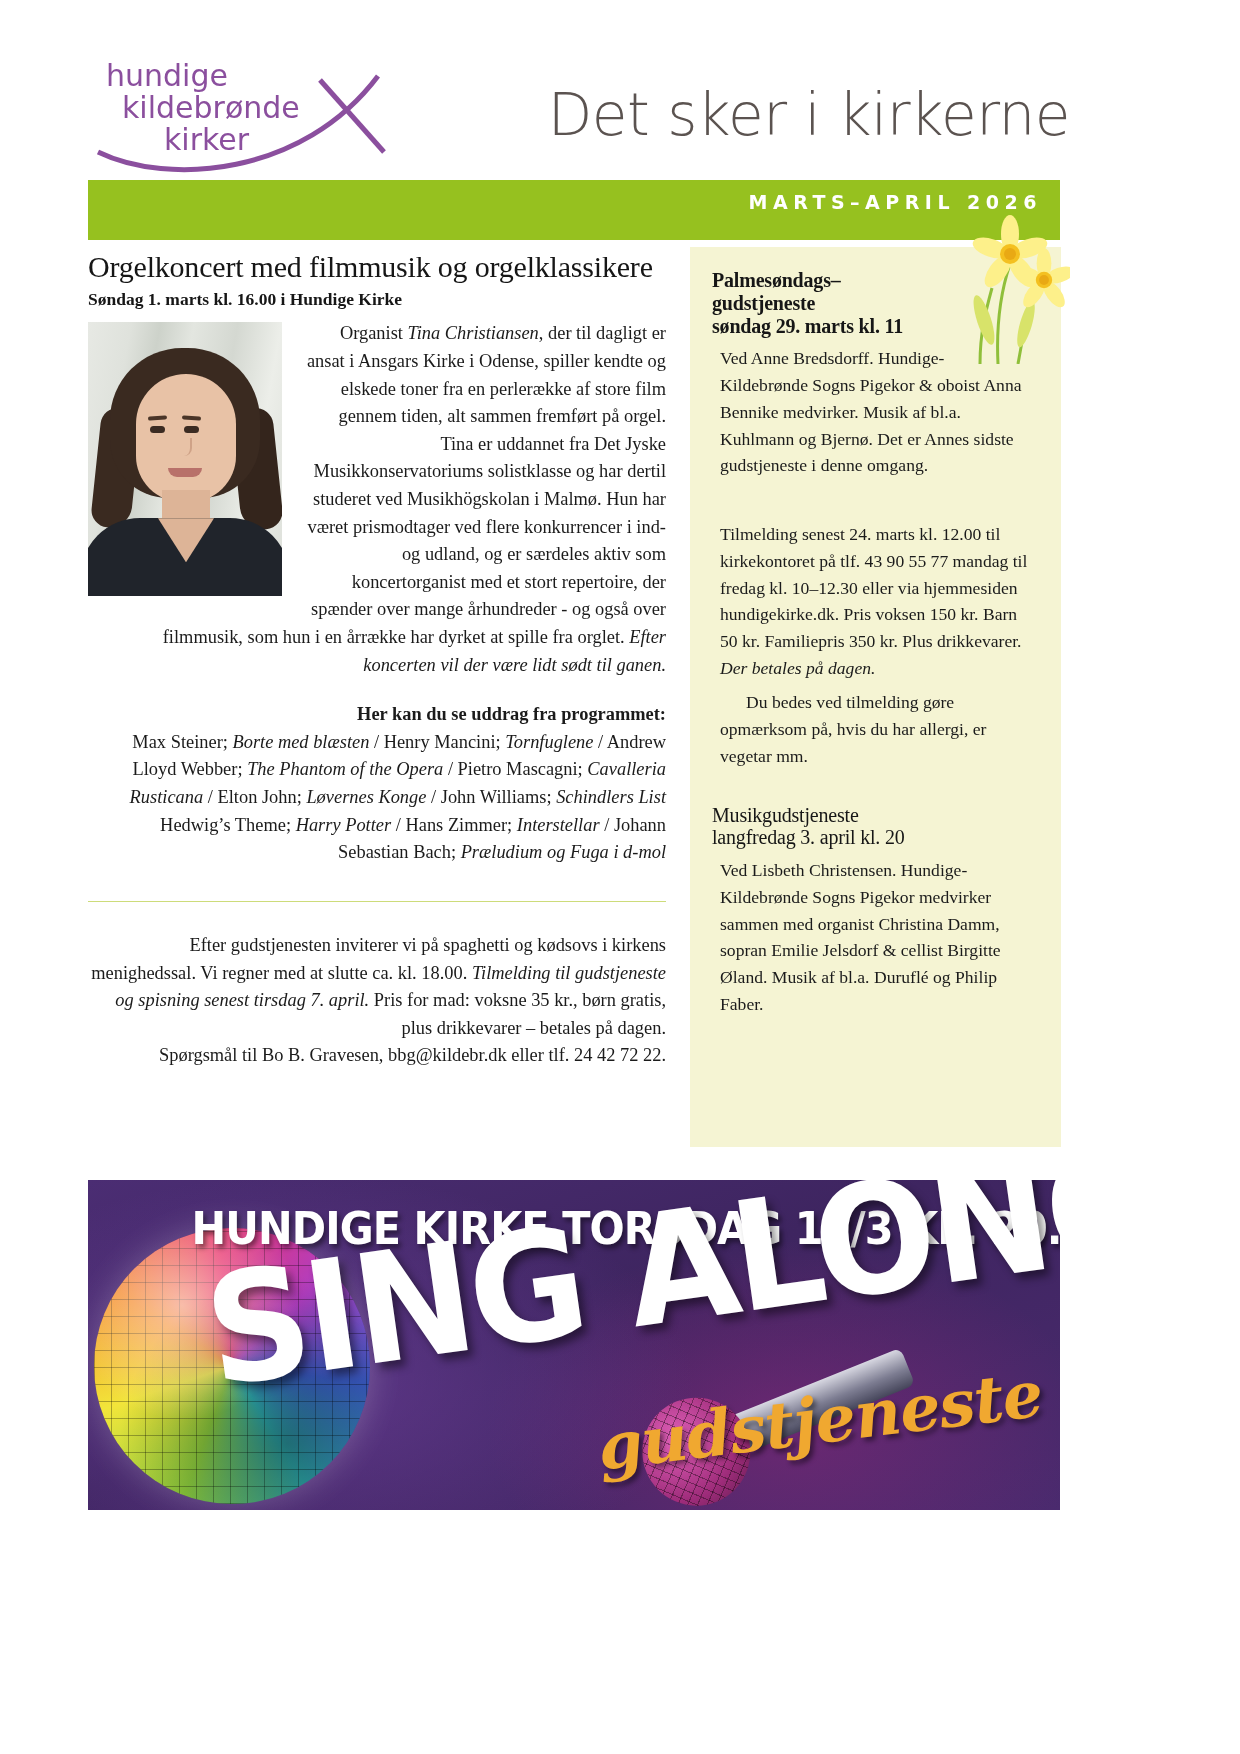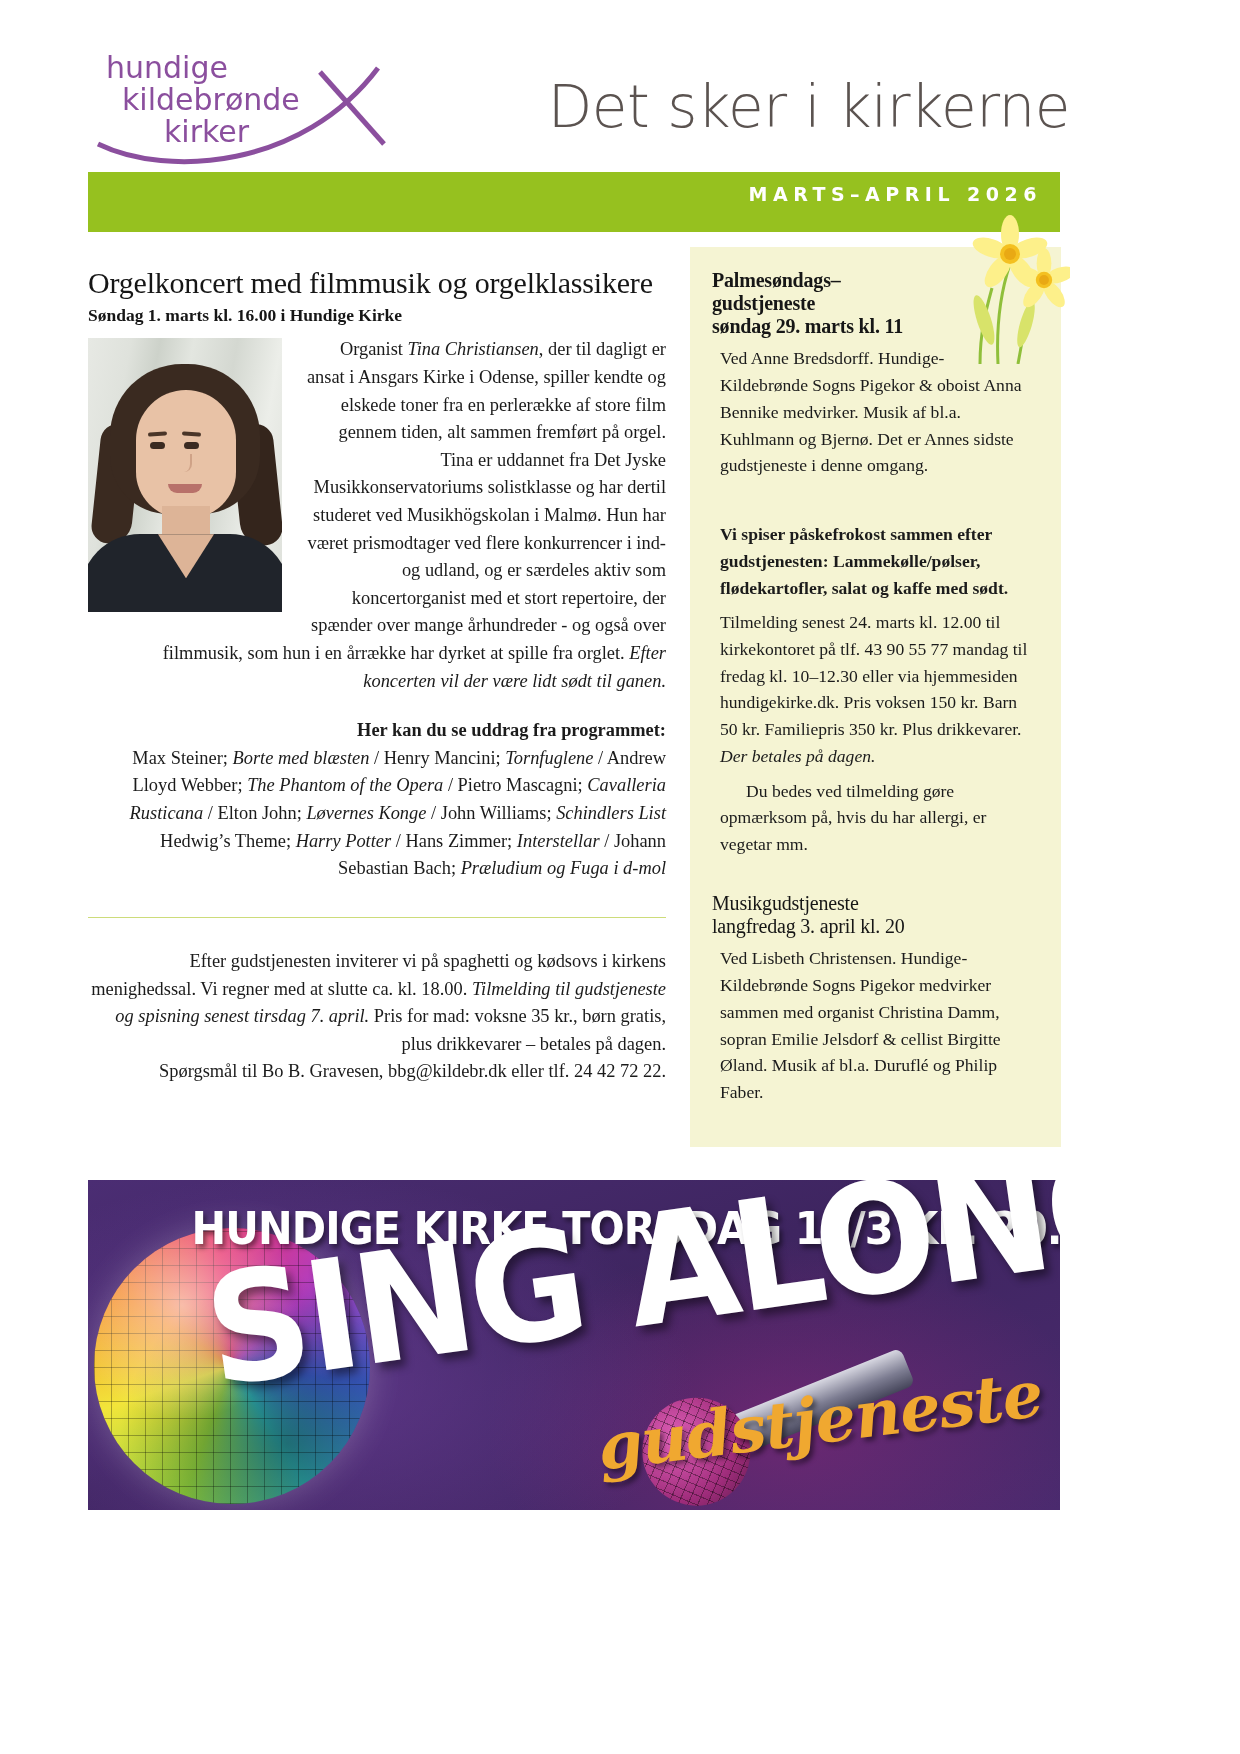--- a/index.html
+++ b/index.html
@@ -8,21 +8,21 @@
     width:1240px;height:1754px;
     background:#ffffff;
     font-family:"Liberation Serif", serif;
     color:#1b1b1b;
     position:relative;
     overflow:hidden;
   }
   .page{position:relative;width:1240px;height:1754px;}
 
   
-  .header{position:absolute;left:0;top:0;width:1240px;height:228px;}
+  .header{position:absolute;left:0;top:8px;width:1240px;height:228px;}
   .logo{position:absolute;left:88px;top:48px;width:300px;height:125px;}
   .logo svg{display:block;}
   .masthead{
     position:absolute;left:470px;top:78px;width:600px;
     text-align:right;
     font-family:"DejaVu Sans", sans-serif;
     font-weight:300;
     font-size:58px;
     letter-spacing:-0.5px;
     color:#5b5350;
@@ -36,21 +36,21 @@
     position:absolute;right:18px;top:11px;
     font-family:"DejaVu Sans", sans-serif;
     font-weight:700;
     font-size:19px;
     letter-spacing:5.5px;
     color:#ffffff;
   }
 
   
   .left-col{
-    position:absolute;left:88px;top:266px;width:578px;
+    position:absolute;left:88px;top:250px;width:578px;
   }
   .right-col{
     position:absolute;left:690px;top:247px;width:371px;
     background:#f5f4d3;
     padding:22px 22px 26px 22px;
     box-sizing:border-box;
     min-height:900px;
   }
 
   
@@ -339,21 +339,20 @@
 
     <h2 class="rc-title">
       <span>Palmesøndags–</span><br>
       <span>gudstjeneste</span><br>
       <span>søndag 29. marts kl. 11</span>
     </h2>
     <p class="rc-body">Ved Anne Bredsdorff. Hundige-Kildebrønde Sogns Pigekor &amp; oboist Anna Bennike medvirker. Musik af bl.a. Kuhlmann og Bjernø. Det er Annes sidste gudstjeneste i denne omgang.</p>
 
     <div class="rc-gap"></div>
 
-    <p class="rc-body bd" style="font-weight:700;">Vi spiser påskefrokost sammen efter gudstjenesten: Lammekølle/pølser, flødekartofler, salat og kaffe med sødt.</p>
     <p class="rc-body">
       <span>Tilmelding senest 24. marts kl. 12.00 til kirkekontoret på tlf. 43 90 55 77 mandag til fredag kl. 10–12.30 eller via hjemmesiden hundigekirke.dk. Pris voksen 150 kr. Barn 50 kr. Familiepris 350 kr. Plus drikkevarer. </span><span class="it">Der betales på dagen.</span>
     </p>
     <p class="rc-body indent">Du bedes ved tilmelding gøre opmærksom på, hvis du har allergi, er vegetar mm.</p>
 
     <div class="rc-gap"></div>
 
     <h2 class="rc-title reg">
       <span>Musikgudstjeneste</span><br>
       <span>langfredag 3. april kl. 20</span>

